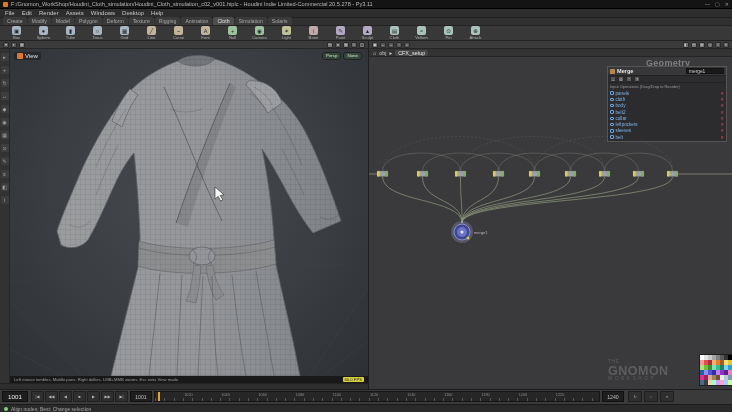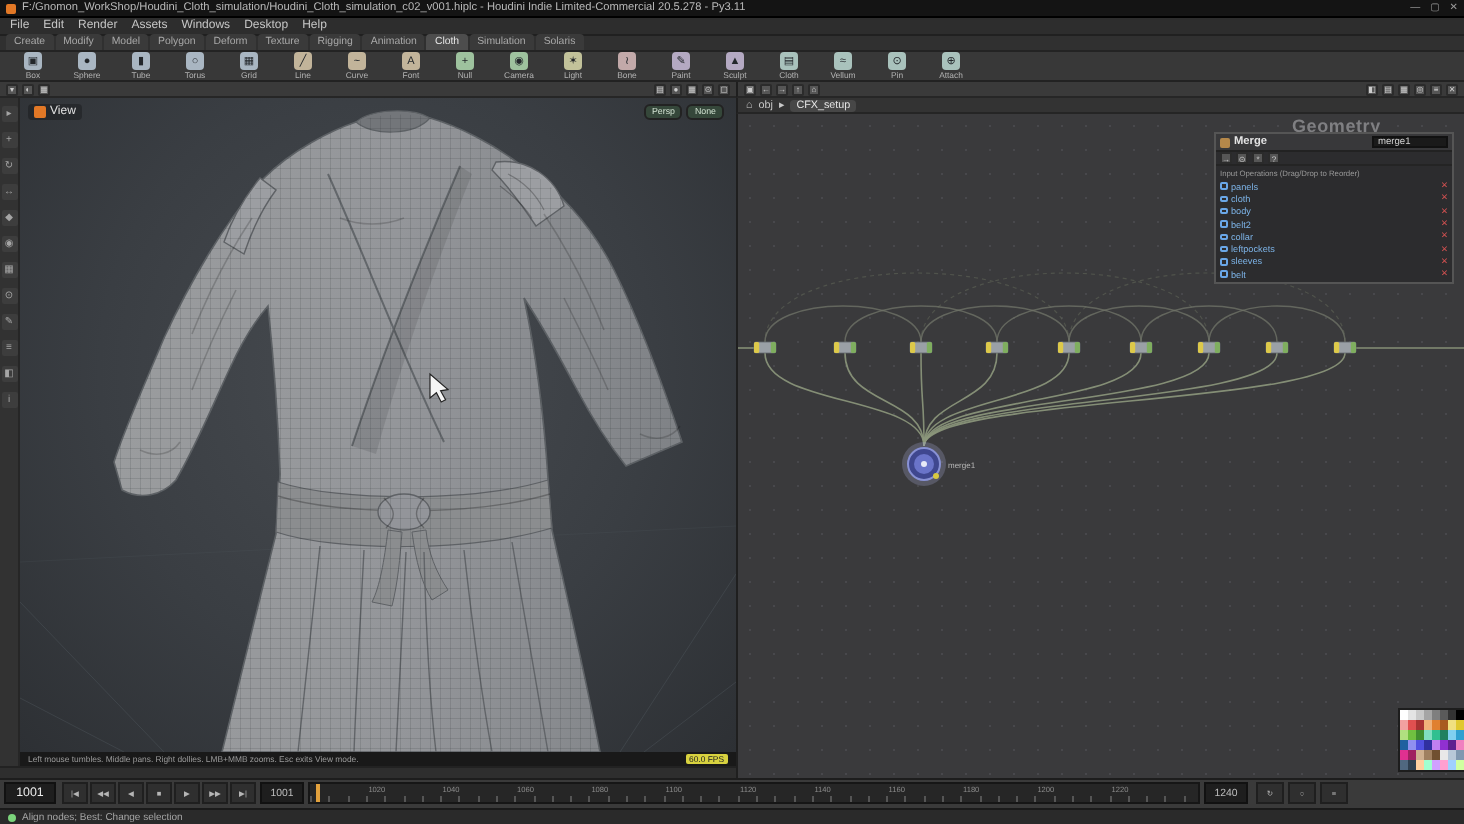--- a/index.html
+++ b/index.html
@@ -474,20 +474,25 @@
         </div>
         <div class="pitem">
           <span class="link-icon"></span>
           <span class="pname">belt</span>
           <span class="x">✕</span>
         </div>
         <div class="pitem"></div>
       </div>
   </div>
 
+  <div class="abs gnomon">
+    <span class="the">THE</span>
+    <span class="gn">GNOMON</span>
+    <span class="ws">WORKSHOP</span>
+  </div>
   <div class="abs palette" id="palette">
       <div class="swatch" style="background: rgb(255, 255, 255);"></div>
       <div class="swatch" style="background: rgb(227, 227, 227);"></div>
       <div class="swatch" style="background: rgb(200, 200, 200);"></div>
       <div class="swatch" style="background: rgb(165, 165, 165);"></div>
       <div class="swatch" style="background: rgb(127, 127, 127);"></div>
       <div class="swatch" style="background: rgb(90, 90, 90);"></div>
       <div class="swatch" style="background: rgb(51, 51, 51);"></div>
       <div class="swatch" style="background: rgb(0, 0, 0);"></div>
       <div class="swatch" style="background: rgb(242, 160, 160);"></div>

